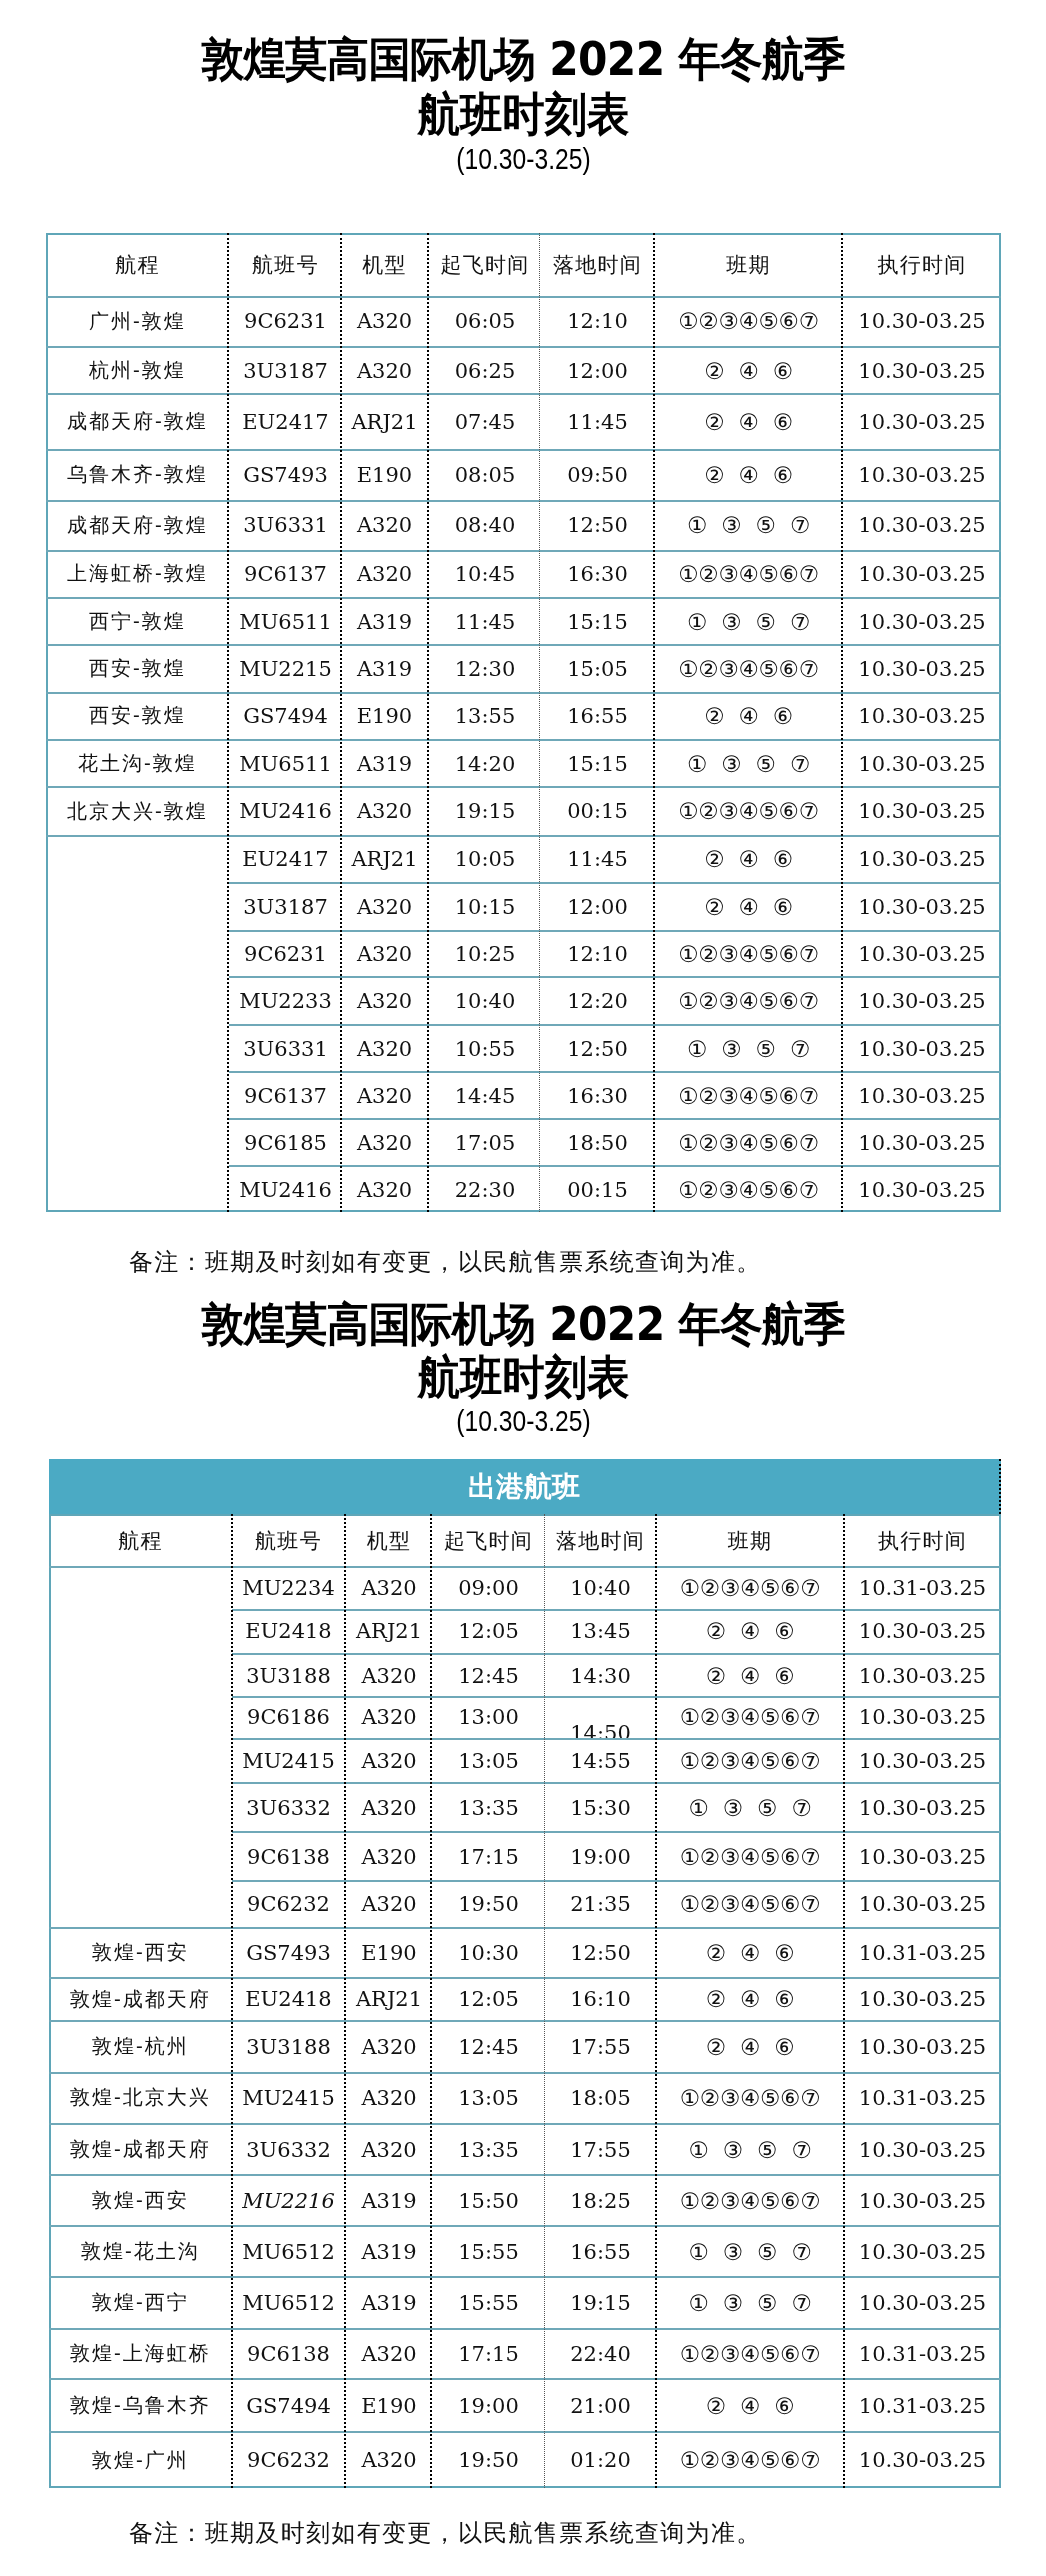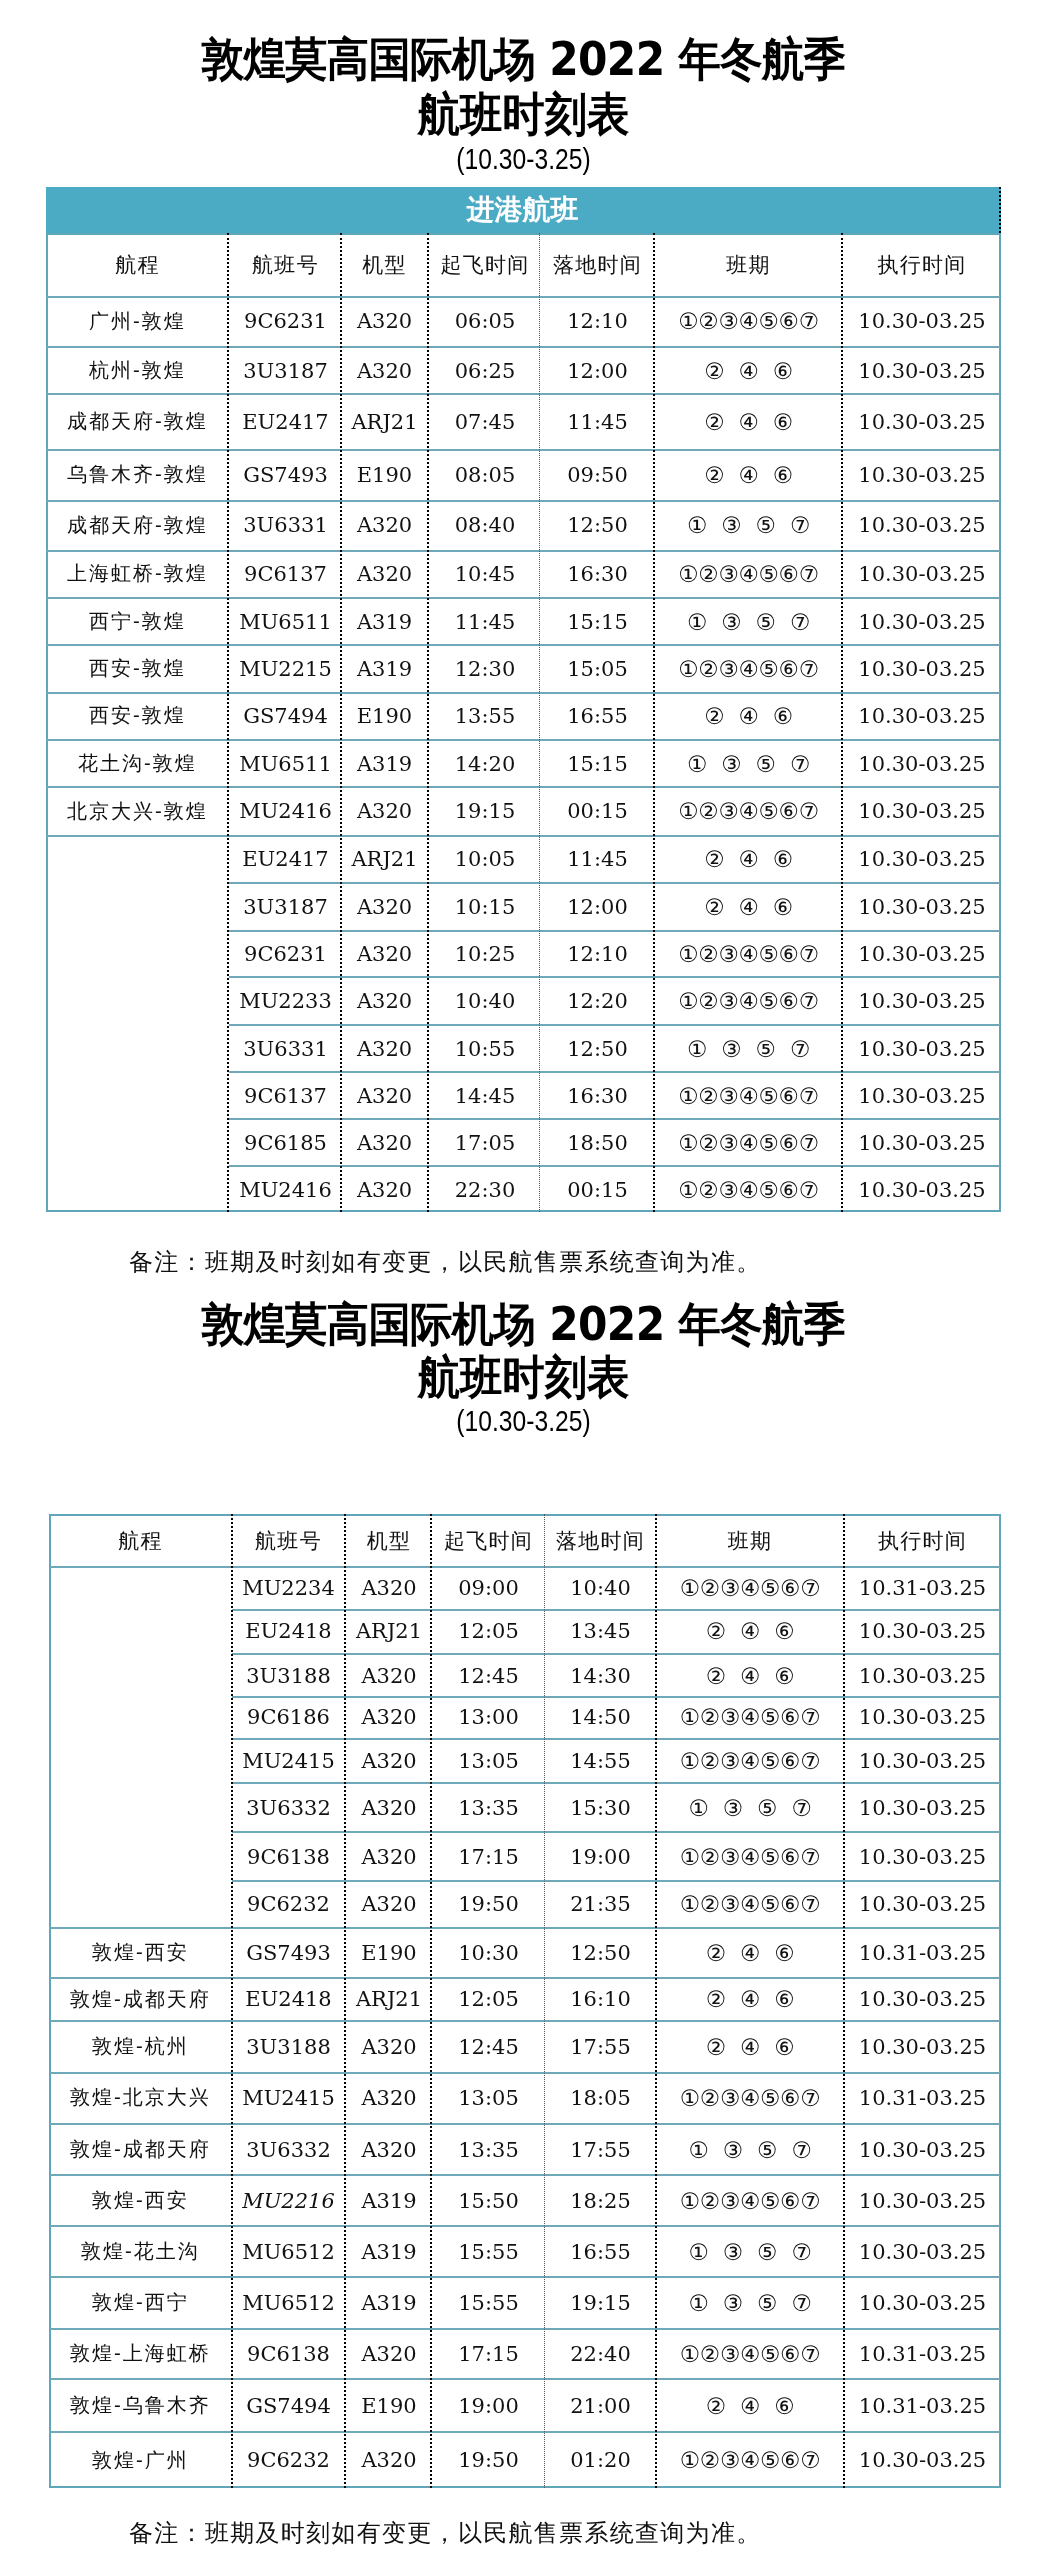--- a/index.html
+++ b/index.html
@@ -32,21 +32,20 @@
   .vsep.thin { border-left:0.7px dotted #555; }
 </style>
 </head>
 <body>
 
 <div class="title t1" style="top:29px;">敦煌莫高国际机场 2022 年冬航季</div>
 <div class="title t2" style="top:84px;">航班时刻表</div>
 <div class="title t3" style="top:143px;">(10.30-3.25)</div>
 
 <div id="inbound" class="table" style="left:46px; width:955px; top:187px; height:1026px;">
-    <div class="band" style="top: 0px; height: 46px;">进港航班</div>
     <div class="grid" style="top: 46px; height: 979px;"></div>
     <div class="cell hdr" style="left: 0px; width: 183px; top: 46px; height: 63px;">航程</div>
     <div class="cell hdr" style="left: 183px; width: 113px; top: 46px; height: 63px;">航班号</div>
     <div class="cell hdr" style="left: 295px; width: 87px; top: 46px; height: 63px;">机型</div>
     <div class="cell hdr" style="left: 383px; width: 112px; top: 46px; height: 63px;">起飞时间</div>
     <div class="cell hdr" style="left: 495px; width: 113px; top: 46px; height: 63px;">落地时间</div>
     <div class="cell hdr" style="left: 608px; width: 189px; top: 46px; height: 63px;">班期</div>
     <div class="cell hdr" style="left: 797px; width: 158px; top: 46px; height: 63px;">执行时间</div>
     <div class="cell route" style="left: 0px; width: 183px; top: 109px; height: 50px;">广州-敦煌</div>
     <div class="cell" style="left: 183px; width: 113px; top: 109px; height: 50px;">9C6231</div>
@@ -200,20 +199,21 @@
     <div class="vsep" style="left: 795px; top: 46px; height: 979px;"></div>
   </div>
 
 <div class="note" style="left:129px; top:1246px;">备注：班期及时刻如有变更，以民航售票系统查询为准。</div>
 
 <div class="title t1" style="top:1294px;">敦煌莫高国际机场 2022 年冬航季</div>
 <div class="title t2" style="top:1347px;">航班时刻表</div>
 <div class="title t3" style="top:1405px;">(10.30-3.25)</div>
 
 <div id="outbound" class="table" style="left:49px; width:952px; top:1459px; height:1029px;">
+    <div class="band" style="top: 0px; height: 55px;">出港航班</div>
     <div class="grid" style="top: 55px; height: 974px;"></div>
     <div class="cell hdr" style="left: 0px; width: 183px; top: 55px; height: 53px;">航程</div>
     <div class="cell hdr" style="left: 183px; width: 113px; top: 55px; height: 53px;">航班号</div>
     <div class="cell hdr" style="left: 297px; width: 86px; top: 55px; height: 53px;">机型</div>
     <div class="cell hdr" style="left: 383px; width: 113px; top: 55px; height: 53px;">起飞时间</div>
     <div class="cell hdr" style="left: 496px; width: 111px; top: 55px; height: 53px;">落地时间</div>
     <div class="cell hdr" style="left: 607px; width: 188px; top: 55px; height: 53px;">班期</div>
     <div class="cell hdr" style="left: 795px; width: 157px; top: 55px; height: 53px;">执行时间</div>
     <div class="cell" style="left: 183px; width: 113px; top: 107px; height: 43px;">MU2234</div>
     <div class="cell" style="left: 297px; width: 86px; top: 107px; height: 43px;">A320</div>
@@ -229,21 +229,21 @@
     <div class="cell" style="left: 795px; width: 157px; top: 150px; height: 44px;">10.30-03.25</div>
     <div class="cell" style="left: 183px; width: 113px; top: 195px; height: 43px;">3U3188</div>
     <div class="cell" style="left: 297px; width: 86px; top: 195px; height: 43px;">A320</div>
     <div class="cell" style="left: 383px; width: 113px; top: 195px; height: 43px;">12:45</div>
     <div class="cell" style="left: 496px; width: 111px; top: 195px; height: 43px;">14:30</div>
     <div class="cell days" style="left: 607px; width: 188px; top: 195px; height: 43px; white-space: pre;">②  ④  ⑥</div>
     <div class="cell" style="left: 795px; width: 157px; top: 195px; height: 43px;">10.30-03.25</div>
     <div class="cell" style="left: 183px; width: 113px; top: 237px; height: 42px;">9C6186</div>
     <div class="cell" style="left: 297px; width: 86px; top: 237px; height: 42px;">A320</div>
     <div class="cell" style="left: 383px; width: 113px; top: 237px; height: 42px;">13:00</div>
-    <div class="cell" style="left: 496px; width: 111px; top: 237px; height: 42px;">14:50</div>
+    <div class="cell" style="left: 496px; width: 111px; top: 253px; height: 42px;">14:50</div>
     <div class="cell days" style="left: 607px; width: 188px; top: 237px; height: 42px; white-space: pre;">①②③④⑤⑥⑦</div>
     <div class="cell" style="left: 795px; width: 157px; top: 237px; height: 42px;">10.30-03.25</div>
     <div class="cell" style="left: 183px; width: 113px; top: 280px; height: 44px;">MU2415</div>
     <div class="cell" style="left: 297px; width: 86px; top: 280px; height: 44px;">A320</div>
     <div class="cell" style="left: 383px; width: 113px; top: 280px; height: 44px;">13:05</div>
     <div class="cell" style="left: 496px; width: 111px; top: 280px; height: 44px;">14:55</div>
     <div class="cell days" style="left: 607px; width: 188px; top: 280px; height: 44px; white-space: pre;">①②③④⑤⑥⑦</div>
     <div class="cell" style="left: 795px; width: 157px; top: 280px; height: 44px;">10.30-03.25</div>
     <div class="cell" style="left: 183px; width: 113px; top: 324px; height: 49px;">3U6332</div>
     <div class="cell" style="left: 297px; width: 86px; top: 324px; height: 49px;">A320</div>

